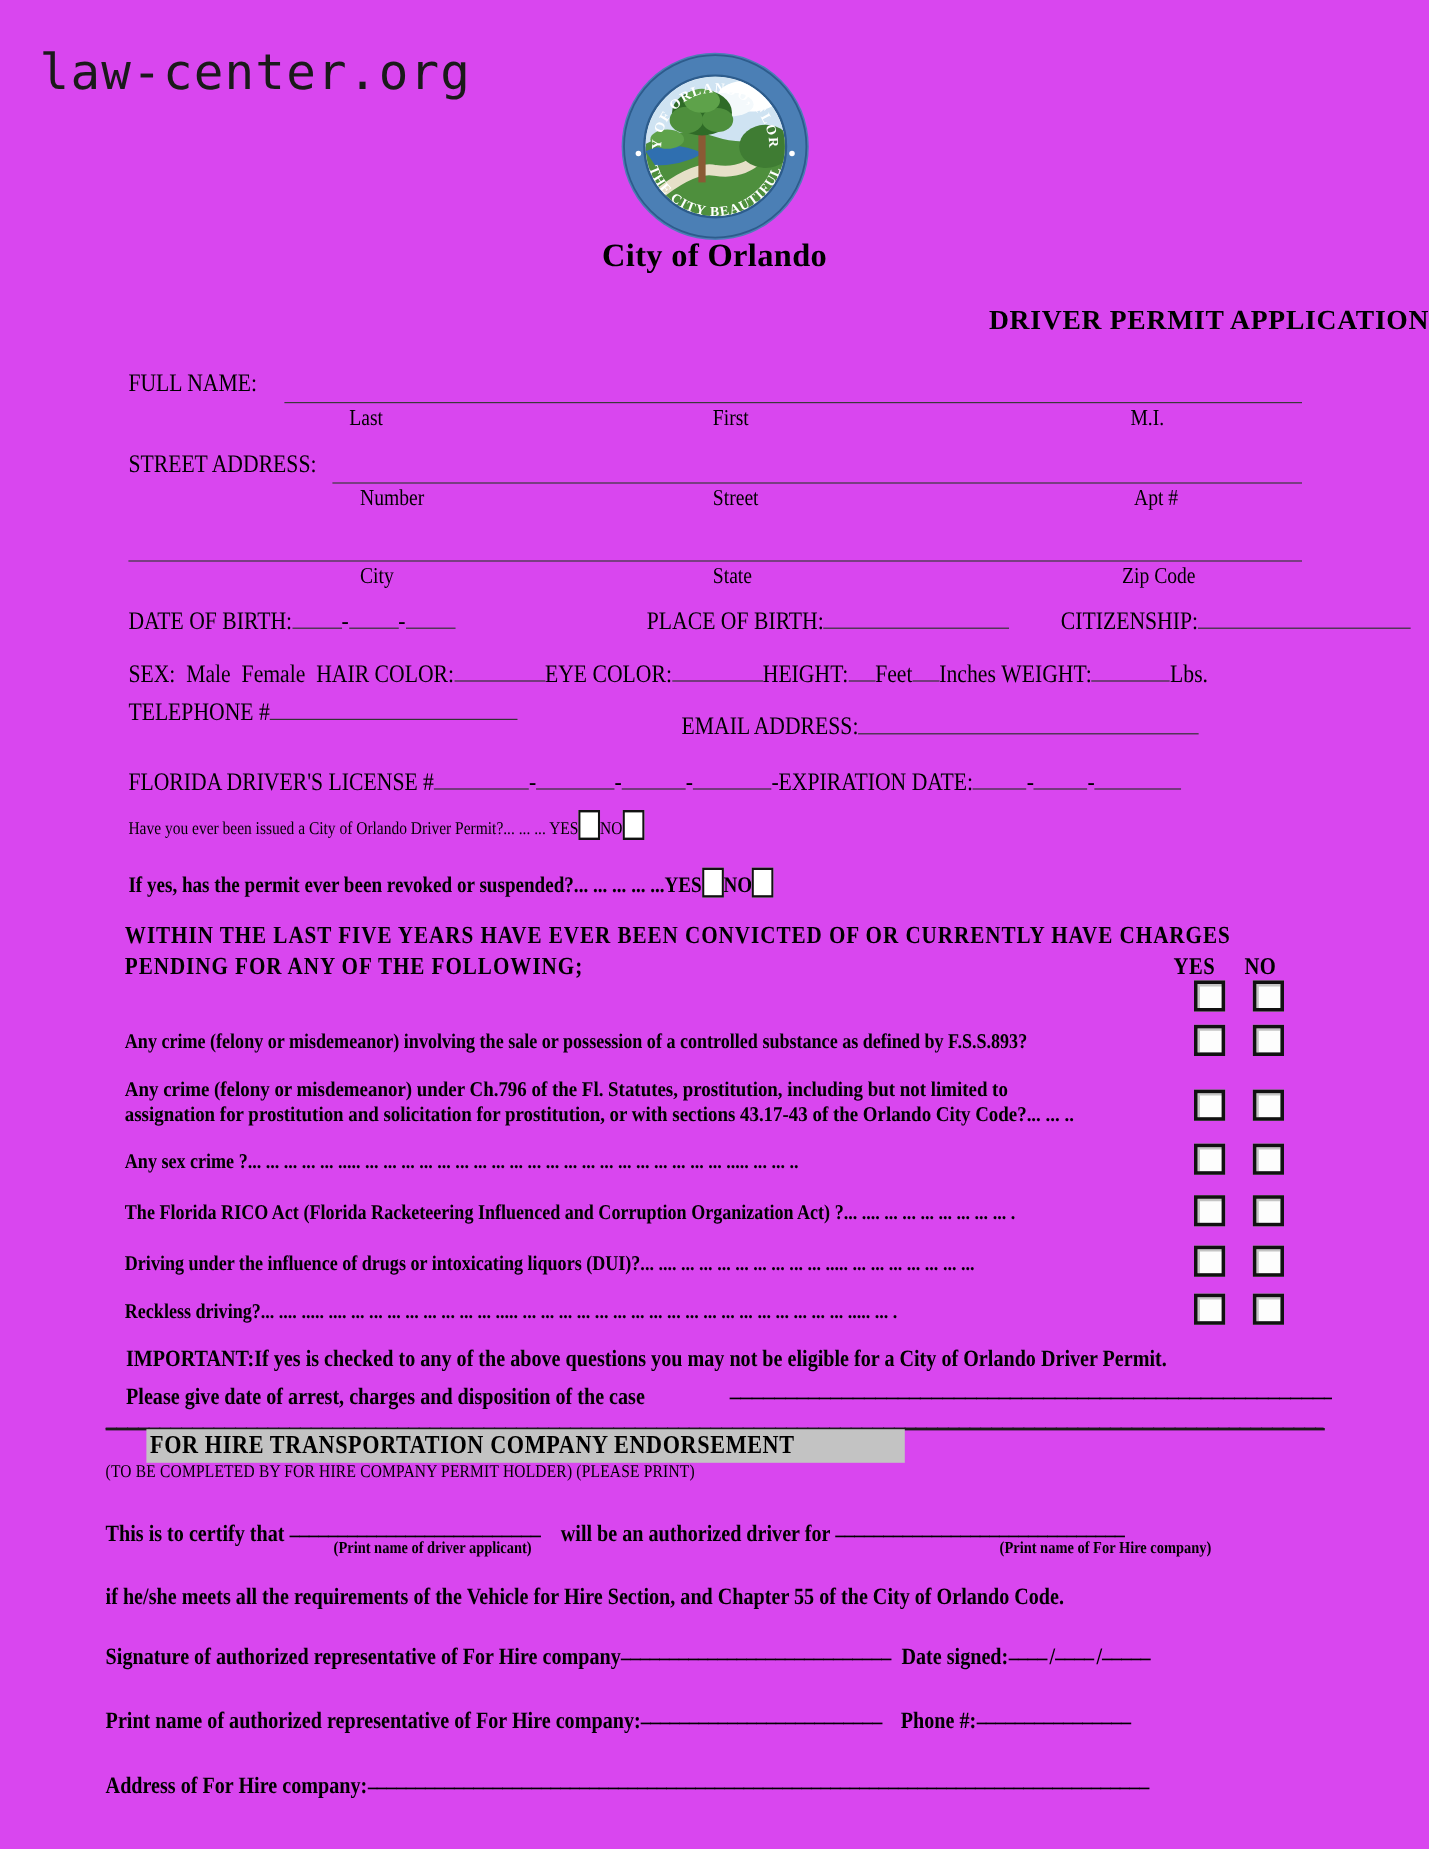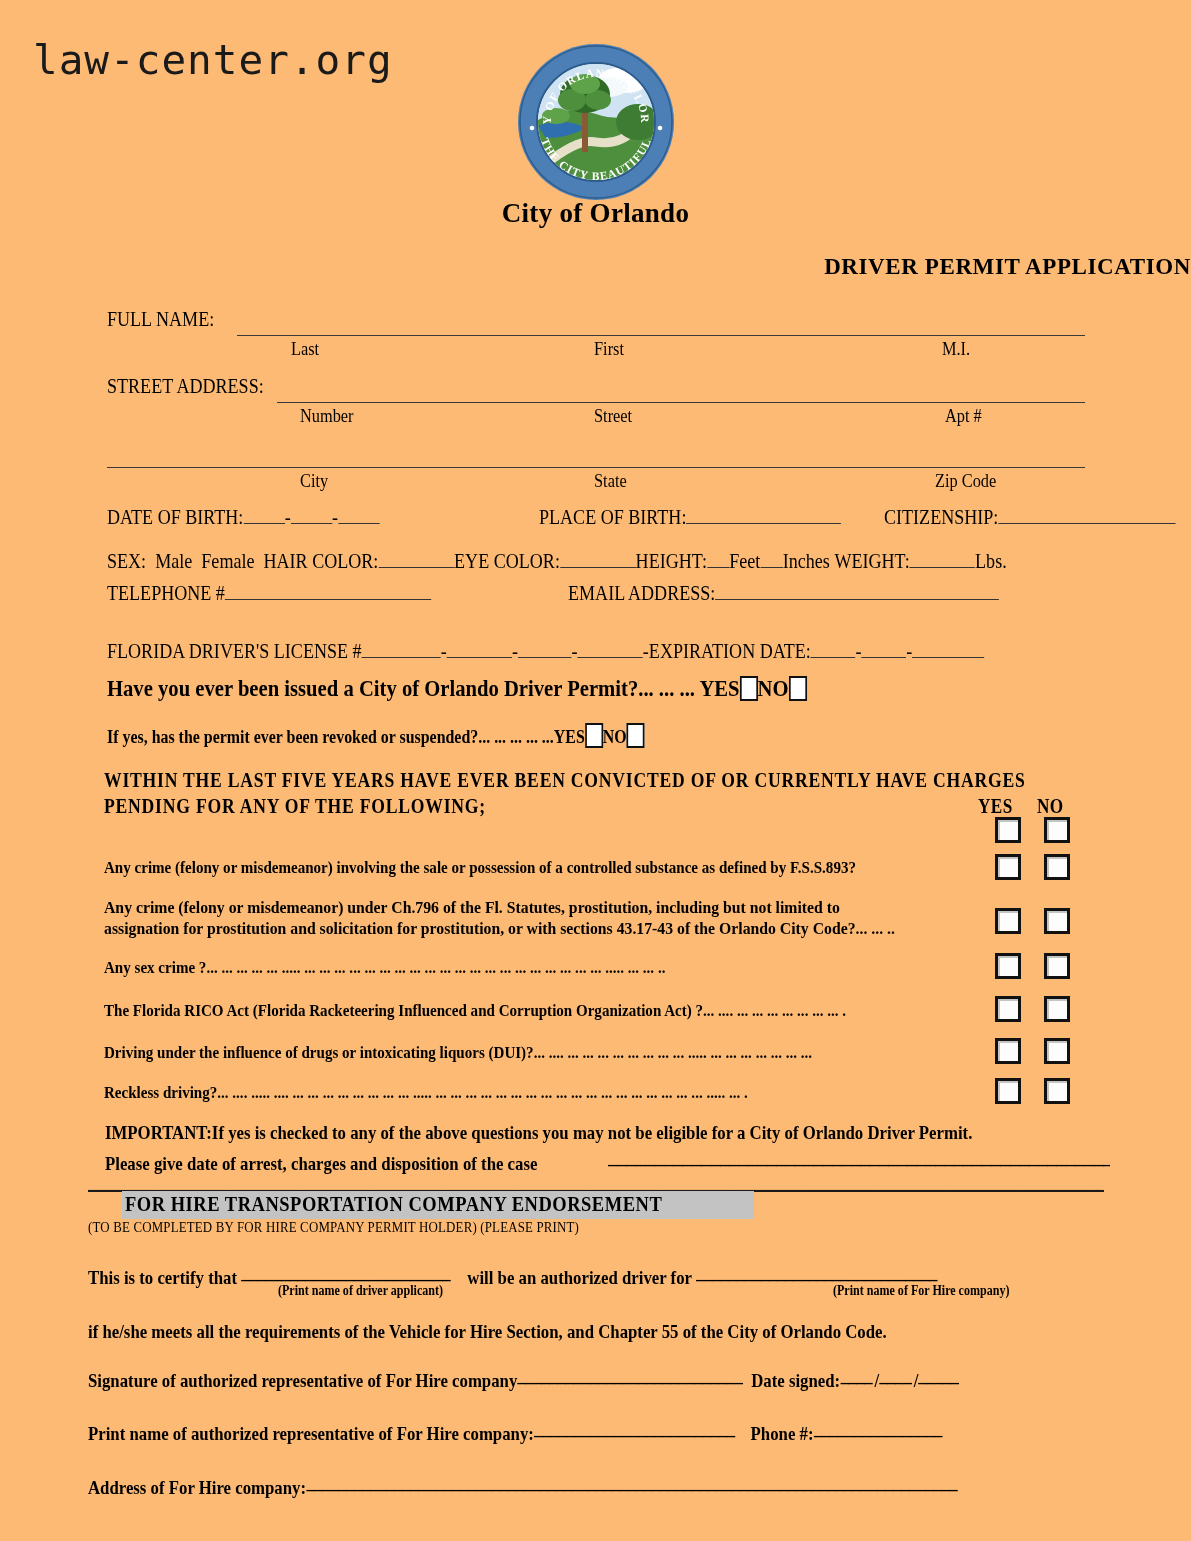--- a/index.html
+++ b/index.html
@@ -8,21 +8,21 @@
     background: #ffffff;
   }
   body {
     font-family: "Liberation Serif", serif;
     color: #000000;
   }
   #page {
     position: relative;
     width: 1191px;
     height: 1541px;
-    background: #fdba74;
+    background: #d946ef;
     overflow: hidden;
   }
 
   
   .watermark {
     position: absolute;
     left: 33px;
     top: 36px;
     font-family: "DejaVu Sans Mono", monospace;
     font-size: 41px;
@@ -336,40 +336,40 @@
         </span>
       </span>
     </div>
 
     <div class="row" style="height:58px;">
       <span class="lbl" style="position:absolute;left:0;top:0;">
         <span class="cond">
           <span>TELEPHONE #</span><span class="blank" style="width:240px;"></span>
         </span>
       </span>
-      <span class="lbl" style="position:absolute;left:461px;top:0;">
+      <span class="lbl" style="position:absolute;left:461px;top:12px;">
         <span class="cond">
           <span>EMAIL ADDRESS:</span><span class="blank" style="width:330px;"></span>
         </span>
       </span>
     </div>
 
     <div class="row" style="height:46px;">
       <span class="lbl" style="position:absolute;left:0;top:0;">
         <span class="cond">
           <span>FLORIDA DRIVER'S LICENSE #</span><span class="blank" style="width:92px;"></span><span>-</span><span class="blank" style="width:76px;"></span><span>-</span><span class="blank" style="width:62px;"></span><span>-</span><span class="blank" style="width:76px;"></span><span>-</span><span>EXPIRATION DATE:</span><span class="blank" style="width:52px;"></span><span>-</span><span class="blank" style="width:52px;"></span><span>-</span><span class="blank" style="width:84px;"></span>
         </span>
       </span>
     </div>
 
   </div>
 
   <div style="position:absolute;left:107px;top:675px;width:990px;">
     <div style="position:relative;height:48px;">
-      <span style="position:absolute;left:0;top:0;font-size:24px;font-weight:bold;white-space:nowrap;">
+      <span style="position:absolute;left:0;top:0;font-size:15px;font-weight:normal;white-space:nowrap;">
         <span class="cond">
           <span>Have you ever been issued a City of Orlando Driver Permit?... ... ...</span>
           <span>YES</span><span class="cbox"></span><span>NO</span><span class="cbox"></span>
         </span>
       </span>
     </div>
     <div style="position:relative;height:40px;">
       <span style="position:absolute;left:0;top:0;font-size:18.5px;font-weight:bold;white-space:nowrap;">
         <span class="cond">
           <span>If yes, has the permit ever been revoked or suspended?... ... ... ... ...</span><span>YES</span><span class="cbox"></span><span>NO</span><span class="cbox"></span>

